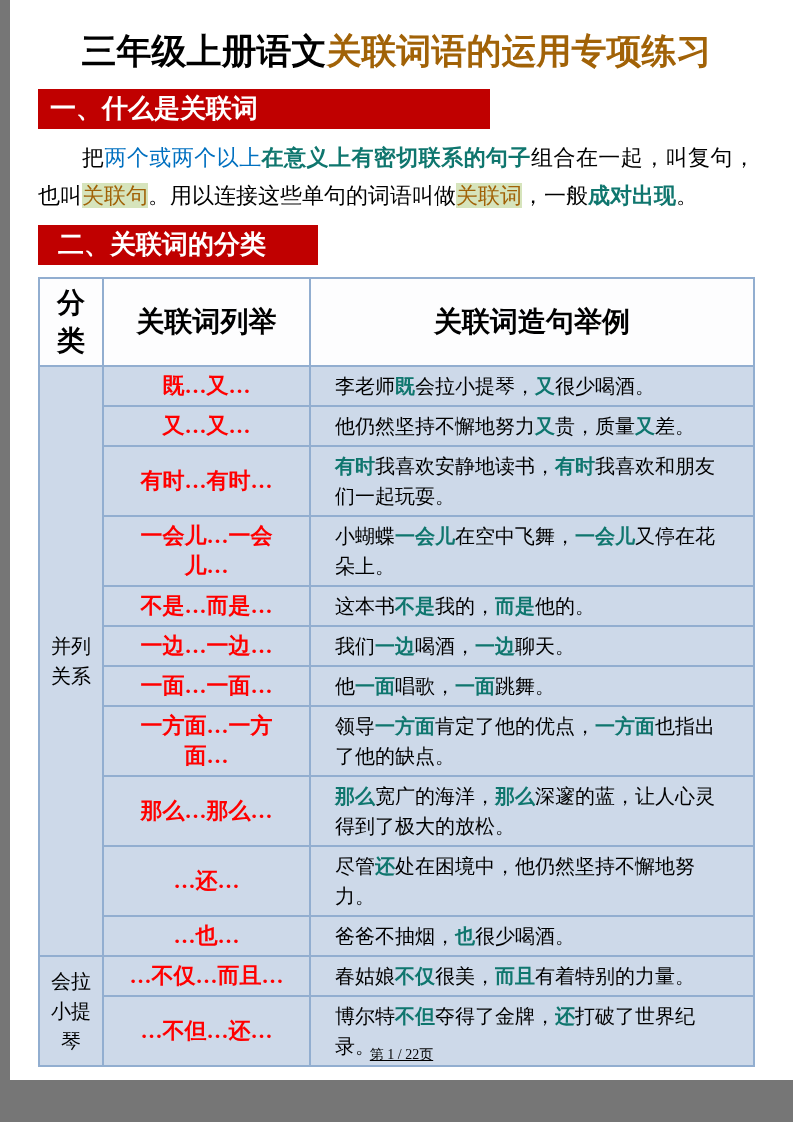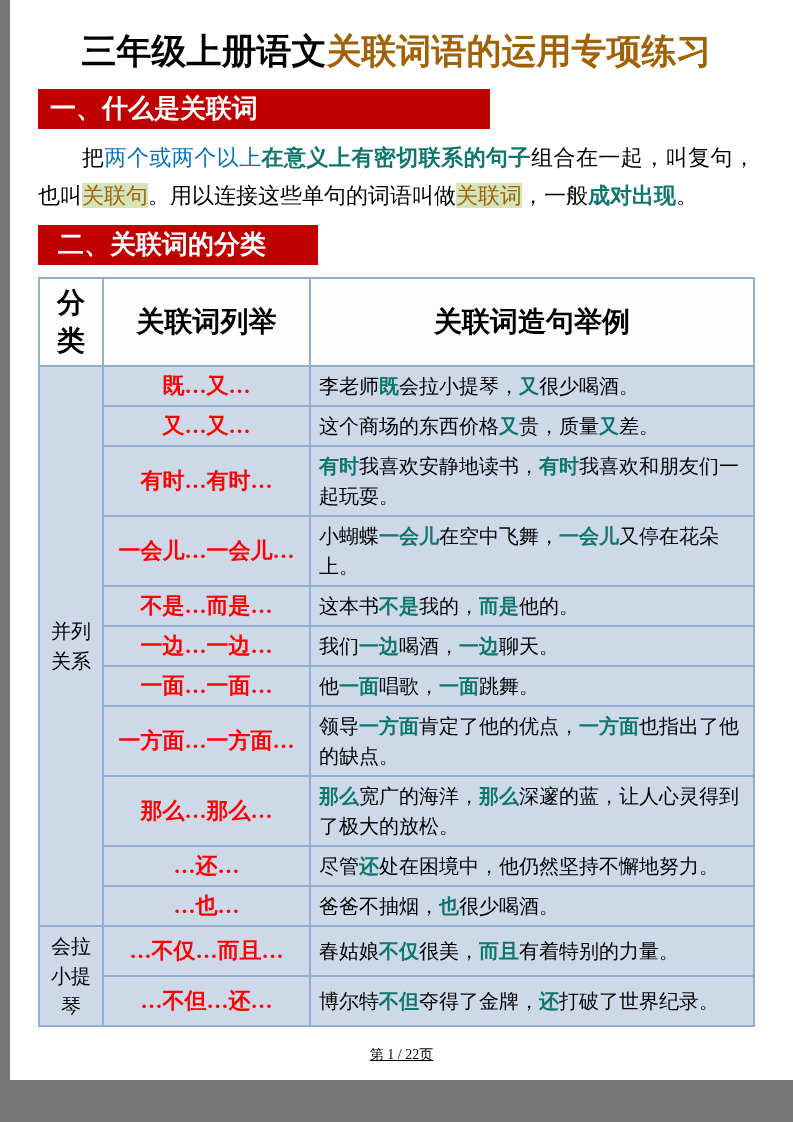--- a/index.html
+++ b/index.html
@@ -64,21 +64,21 @@
     background:#fdfdfe;
     color:#000;
     font-weight:bold;
     font-size:28px;
     padding:5px 16px;
     text-align:center;
   }
   .tbl td{
     background:#cdd9e9;
     font-size:20px;
-    padding:4px 8px;
+    padding:4px 24px;
     line-height:30px;
     vertical-align:middle;
   }
   .tbl .cat{
     width:64px;
     text-align:center;
     font-weight:normal;
     font-size:20px;
     padding:4px 2px;
     color:#000;
@@ -126,21 +126,21 @@
         </tr>
     </thead>
     <tbody id="tbl-body">
         <tr>
           <td class="cat" rowspan="11">并列关系</td>
           <td class="conj">既…又…</td>
           <td class="ex"><span class="sg-k">李老师</span><span class="sg-red">既</span><span class="sg-k">会拉小提琴，</span><span class="sg-red">又</span><span class="sg-k">很少喝酒。</span></td>
         </tr>
         <tr>
           <td class="conj">又…又…</td>
-          <td class="ex"><span class="sg-k">这个商场的东西价格</span><span class="sg-red">又</span><span class="sg-k">贵，质量</span><span class="sg-red">又</span><span class="sg-k">差。</span></td>
+          <td class="ex"><span class="sg-k">他仍然坚持不懈地努力</span><span class="sg-red">又</span><span class="sg-k">贵，质量</span><span class="sg-red">又</span><span class="sg-k">差。</span></td>
         </tr>
         <tr>
           <td class="conj">有时…有时…</td>
           <td class="ex"><span class="sg-red">有时</span><span class="sg-k">我喜欢安静地读书，</span><span class="sg-red">有时</span><span class="sg-k">我喜欢和朋友们一起玩耍。</span></td>
         </tr>
         <tr>
           <td class="conj">一会儿…一会儿…</td>
           <td class="ex"><span class="sg-k">小蝴蝶</span><span class="sg-red">一会儿</span><span class="sg-k">在空中飞舞，</span><span class="sg-red">一会儿</span><span class="sg-k">又停在花朵上。</span></td>
         </tr>
         <tr>

